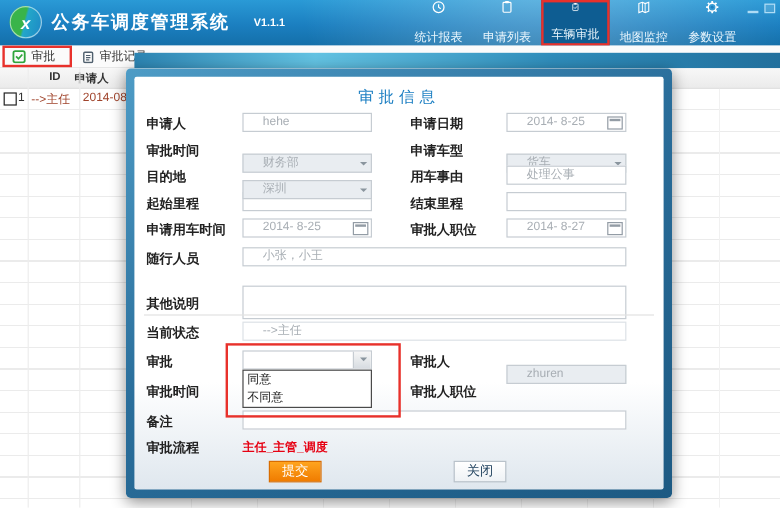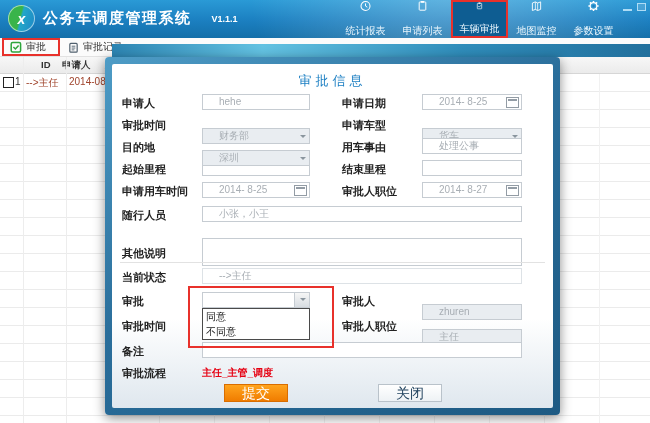--- a/index.html
+++ b/index.html
@@ -92,22 +92,22 @@
   .divider{position:absolute;left:8px;width:425px;top:198px;border-top:1px solid #e2e2e2;}
 
   .dd-list{position:absolute;left:84px;top:16px;width:106px;background:#fff;
     border:1px solid #4a4a4a;z-index:5;}
   .dd-opt{font-size:10px;color:#222;height:15px;line-height:15px;padding:0 3px;cursor:pointer;}
   .redbox{position:absolute;border:2px solid #e8312b;pointer-events:none;z-index:6;}
   .redbox.dd-box{left:70px;top:-6px;width:142px;height:58px;}
 
   .flow-val{position:absolute;left:84px;top:2px;font-size:10px;font-weight:bold;color:#e60012;}
 
-  .btn{position:absolute;top:320px;width:64px;height:18px;box-sizing:border-box;
-    font-size:14px;text-align:center;line-height:16px;cursor:pointer;}
+  .btn{position:absolute;top:320px;width:44px;height:18px;box-sizing:border-box;
+    font-size:11px;text-align:center;line-height:16px;cursor:pointer;}
   .btn-submit{left:112px;background:linear-gradient(#ffa41e,#f07c00);
     border:1px solid #d96d00;color:#fff;}
   .btn-close{left:266px;background:linear-gradient(#ffffff,#eef2f5);
     border:1px solid #b9c2ca;color:#22435f;}
 </style>
 </head>
 <body>
 
 <div class="header">
   <div class="logo">x</div>
@@ -288,21 +288,20 @@
       </div>
       <div class="redbox dd-box"></div>
       <span class="lbl c2">审批人</span>
       <div class="fld c2 dis">zhuren</div>
     </div>
 
     <div class="row" style="top:253px">
       <span class="lbl c1">审批时间</span>
       <div class="fld c1"></div>
       <span class="lbl c2">审批人职位</span>
-      <div class="fld c2 dis">主任</div>
     </div>
 
     <div class="row" style="top:278px">
       <span class="lbl c1">备注</span>
       <div class="fld full"></div>
     </div>
 
     <div class="row" style="top:300px">
       <span class="lbl c1">审批流程</span>
       <span class="flow-val">主任_主管_调度</span>

